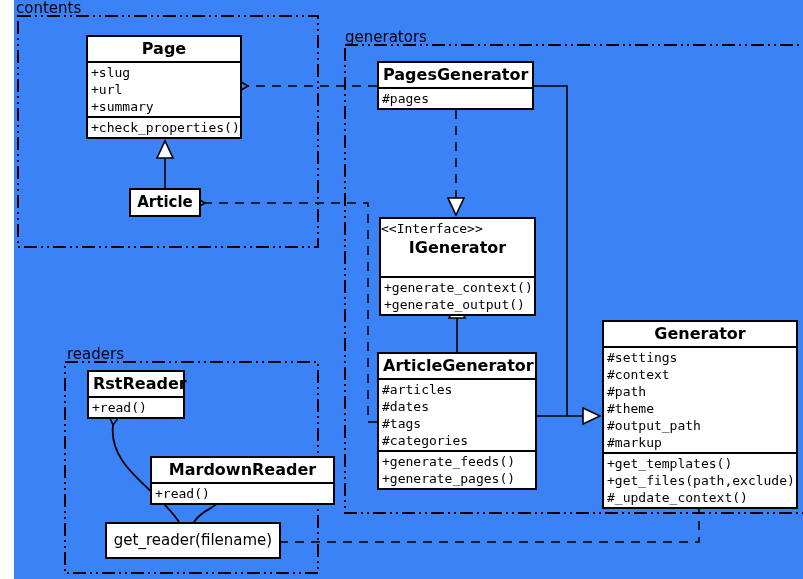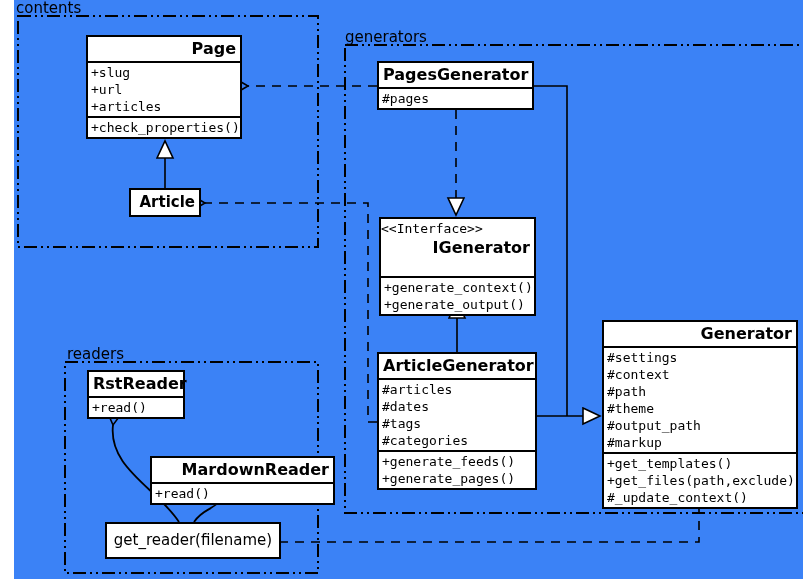--- a/index.html
+++ b/index.html
@@ -18,21 +18,21 @@
     position: absolute; z-index: 2;
     font-size: 15px; line-height: 16px; color: #000;
   }
 
   .cls {
     position: absolute; z-index: 2;
     border: 2px solid #000; background: #ffffff;
     box-sizing: border-box;
   }
   .c-title {
-    text-align: right; font-weight: bold;
+    text-align: center; font-weight: bold;
     font-size: 16px; line-height: 24px;
     padding: 0 4px; white-space: nowrap;
   }
   .c-stereo {
     text-align: left; font-weight: normal;
     font-family: "DejaVu Sans Mono", monospace;
     font-size: 13px; line-height: 16px; padding-top: 2px;
   }
   .c-rows {
     border-top: 2px solid #000;
@@ -90,21 +90,21 @@
 
   <div class="pkg-label" style="left:2px; top:0px">contents</div>
   <div class="pkg-label" style="left:331px; top:29px">generators</div>
   <div class="pkg-label" style="left:53px; top:346px">readers</div>
 
   <div class="cls" style="left:72px; top:35px; width:156px">
     <div class="c-title">Page</div>
     <div class="c-rows">
       <div class="row">+slug</div>
       <div class="row">+url</div>
-      <div class="row">+articles</div>
+      <div class="row">+summary</div>
     </div>
     <div class="c-rows">
       <div class="row">+check_properties()</div>
     </div>
   </div>
 
   <div class="cls" style="left:115px; top:188px; width:72px; height:29px">
     <div class="c-title" style="font-size:15px; line-height:24px">Article</div>
   </div>
 

